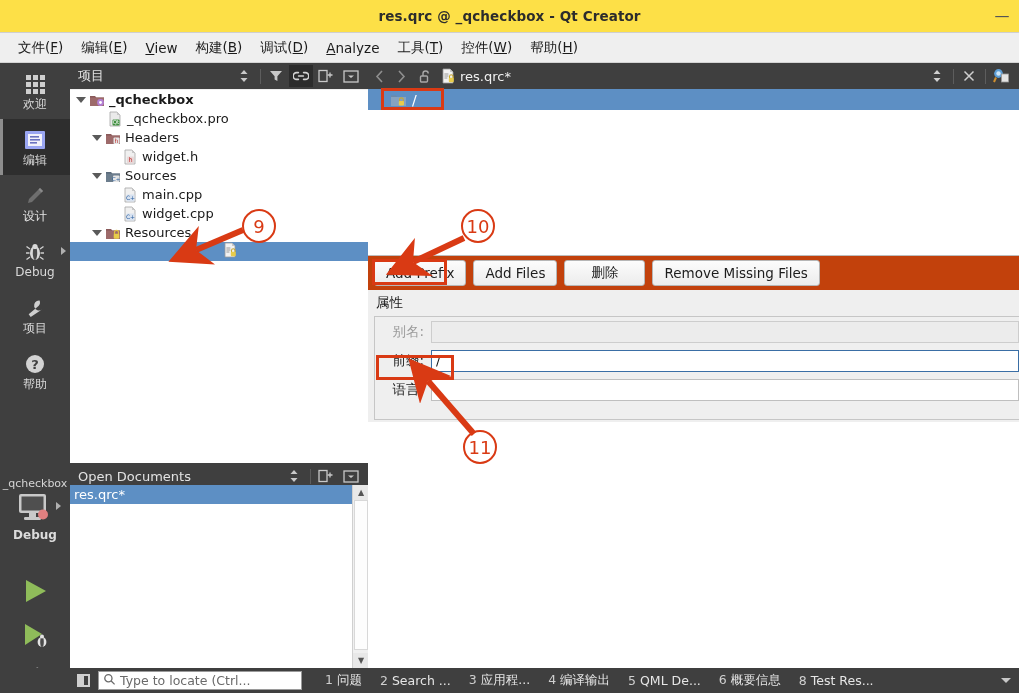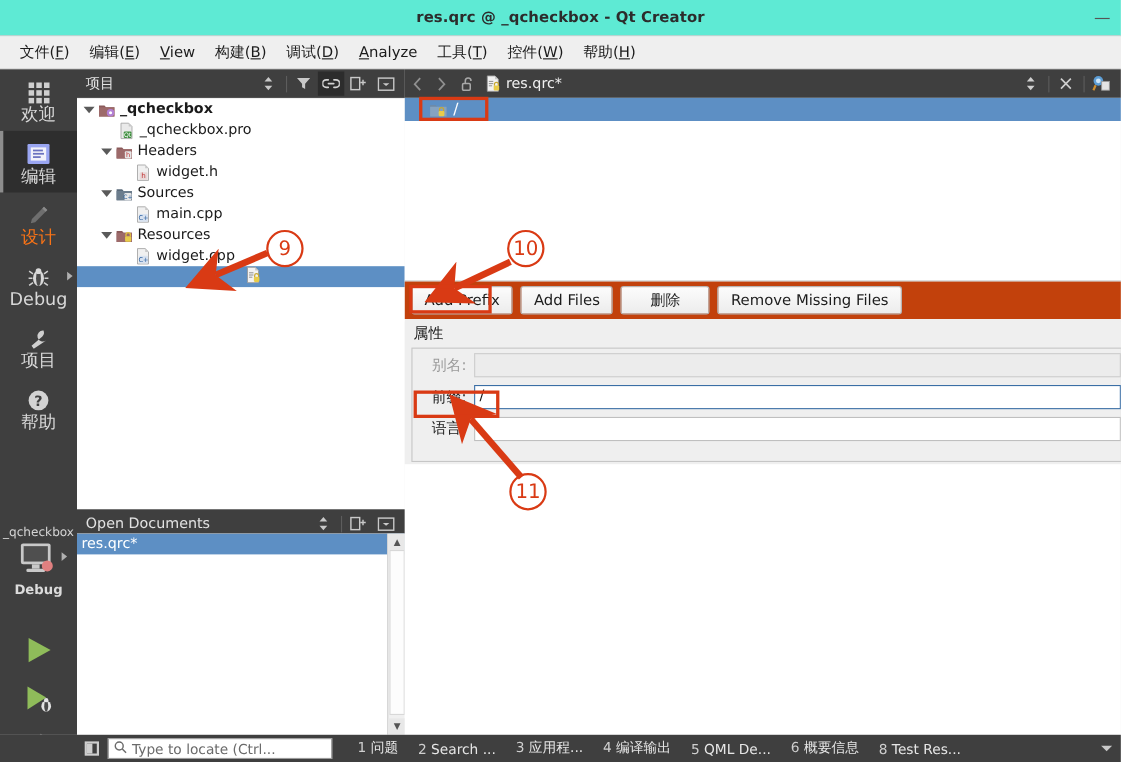--- a/index.html
+++ b/index.html
@@ -6,21 +6,21 @@
   html, body {
     width: 1019px; height: 693px; overflow: hidden;
     font-family: "DejaVu Sans", "Liberation Sans", sans-serif;
     font-size: 13px; background: #efefef;
   }
   #app { position: relative; width: 1019px; height: 693px; }
 
   
   .titlebar {
     position: absolute; left: 0; top: 0; width: 1019px; height: 33px;
-    background: #5eead4; border-bottom: 1px solid #cfcfcf;
+    background: #fde047; border-bottom: 1px solid #cfcfcf;
     display: flex; align-items: center; justify-content: center;
   }
   .titlebar .title {
     font-size: 13.5px; font-weight: bold; color: #2c2c2c; letter-spacing: .1px;
   }
   .win-min {
     position: absolute; right: 6px; top: 50%; transform: translateY(-50%);
     width: 22px; height: 22px; color: #555; font-size: 15px;
     display: flex; align-items: center; justify-content: center;
   }
@@ -45,22 +45,22 @@
   .mode {
     position: relative; width: 70px; height: 56px;
     display: flex; flex-direction: column; align-items: center;
     justify-content: center; gap: 2px; color: #d8d8d8;
   }
   .mode.active { background: #2e2e2e; }
   .mode.active::before {
     content: ''; position: absolute; left: 0; top: 0; width: 3px; height: 100%;
     background: #8d8d8d;
   }
-  .mode.disabled { color: #f97316; }
-  .mode .lbl { font-size: 16px; line-height: 12px; }
+  .mode.disabled { color: #e5e5e5; }
+  .mode .lbl { font-size: 12px; line-height: 12px; }
   .mode .ico { height: 24px; display: flex; align-items: center; justify-content: center; }
   .mode .arrow {
     position: absolute; right: 4px; top: 16px; width: 0; height: 0;
     border-left: 5px solid #b0b0b0; border-top: 4px solid transparent;
     border-bottom: 4px solid transparent;
   }
   .grid-ico { display: grid; grid-template-columns: repeat(3,5px); gap: 2px; }
   .grid-ico i { width: 5px; height: 5px; background: #cfcfcf; display: block; }
   .runbar { position: absolute; left: 0; top: 0; width: 70px; }
   .runitem { width: 70px; height: 44px; display: flex; align-items: center; justify-content: center; }
@@ -454,43 +454,43 @@
         <svg width="16" height="16" viewBox="0 0 16 16">
           <path d="M3 1 h7 l3 3 v11 H3 Z" fill="#f0f0f0" stroke="#a5a5a5" stroke-width=".8"></path>
           <path d="M10 1 l3 3 h-3 Z" fill="#c8c8c8"></path>
           <rect x="4.5" y="7.5" width="8" height="7" rx="1" fill="#d8e2f0"></rect>
           <text x="8.5" y="13.2" font-size="6" fill="#2a5f9e" text-anchor="middle" font-family="DejaVu Sans">C+</text>
         </svg>
       </span>
       <span>main.cpp</span>
     </div>
 
+    <div class="trow" style="padding-left:52px;">
+      <span class="ficon">
+        <svg width="16" height="16" viewBox="0 0 16 16">
+          <path d="M3 1 h7 l3 3 v11 H3 Z" fill="#f0f0f0" stroke="#a5a5a5" stroke-width=".8"></path>
+          <path d="M10 1 l3 3 h-3 Z" fill="#c8c8c8"></path>
+          <rect x="4.5" y="7.5" width="8" height="7" rx="1" fill="#d8e2f0"></rect>
+          <text x="8.5" y="13.2" font-size="6" fill="#2a5f9e" text-anchor="middle" font-family="DejaVu Sans">C+</text>
+        </svg>
+      </span>
+      <span>widget.cpp</span>
+    </div>
+
     <div class="trow" style="padding-left:22px;">
       <span class="twist"></span>
       <span class="ficon">
         <svg width="16" height="16" viewBox="0 0 16 16">
           <path d="M1 4 h5 l1.4 1.6 H15 V14 H1 Z" fill="#8a5a5a"></path>
           <path d="M1 5.6 h14 V14 H1 Z" fill="#9d6a6a"></path>
           <path d="M9.5 9 v-1.6 a2 2 0 0 1 4 0 V9" fill="none" stroke="#e0c040" stroke-width="1.2"></path>
           <rect x="8.7" y="8.8" width="5.6" height="5" rx="1" fill="#e8cc4a"></rect>
         </svg>
       </span>
       <span>Resources</span>
-    </div>
-
-    <div class="trow" style="padding-left:52px;">
-      <span class="ficon">
-        <svg width="16" height="16" viewBox="0 0 16 16">
-          <path d="M3 1 h7 l3 3 v11 H3 Z" fill="#f0f0f0" stroke="#a5a5a5" stroke-width=".8"></path>
-          <path d="M10 1 l3 3 h-3 Z" fill="#c8c8c8"></path>
-          <rect x="4.5" y="7.5" width="8" height="7" rx="1" fill="#d8e2f0"></rect>
-          <text x="8.5" y="13.2" font-size="6" fill="#2a5f9e" text-anchor="middle" font-family="DejaVu Sans">C+</text>
-        </svg>
-      </span>
-      <span>widget.cpp</span>
     </div>
 
     <div class="trow sel" style="padding-left:26px;flex-direction:column;">
       <span class="ficon">
         <svg width="16" height="16" viewBox="0 0 16 16">
           <path d="M3 1 h7 l3 3 v11 H3 Z" fill="#f2f2f2" stroke="#9a9a9a" stroke-width=".8"></path>
           <path d="M10 1 l3 3 h-3 Z" fill="#c8c8c8"></path>
           <path d="M4.4 6 h4 M4.4 8 h4 M4.4 10 h3" stroke="#8f8f8f" stroke-width=".9"></path>
           <path d="M9.5 10 v-1.4 a1.8 1.8 0 0 1 3.6 0 V10" fill="none" stroke="#c8a830" stroke-width="1.1"></path>
           <rect x="8.8" y="9.7" width="5" height="4.6" rx="1" fill="#e8cc4a"></rect>

